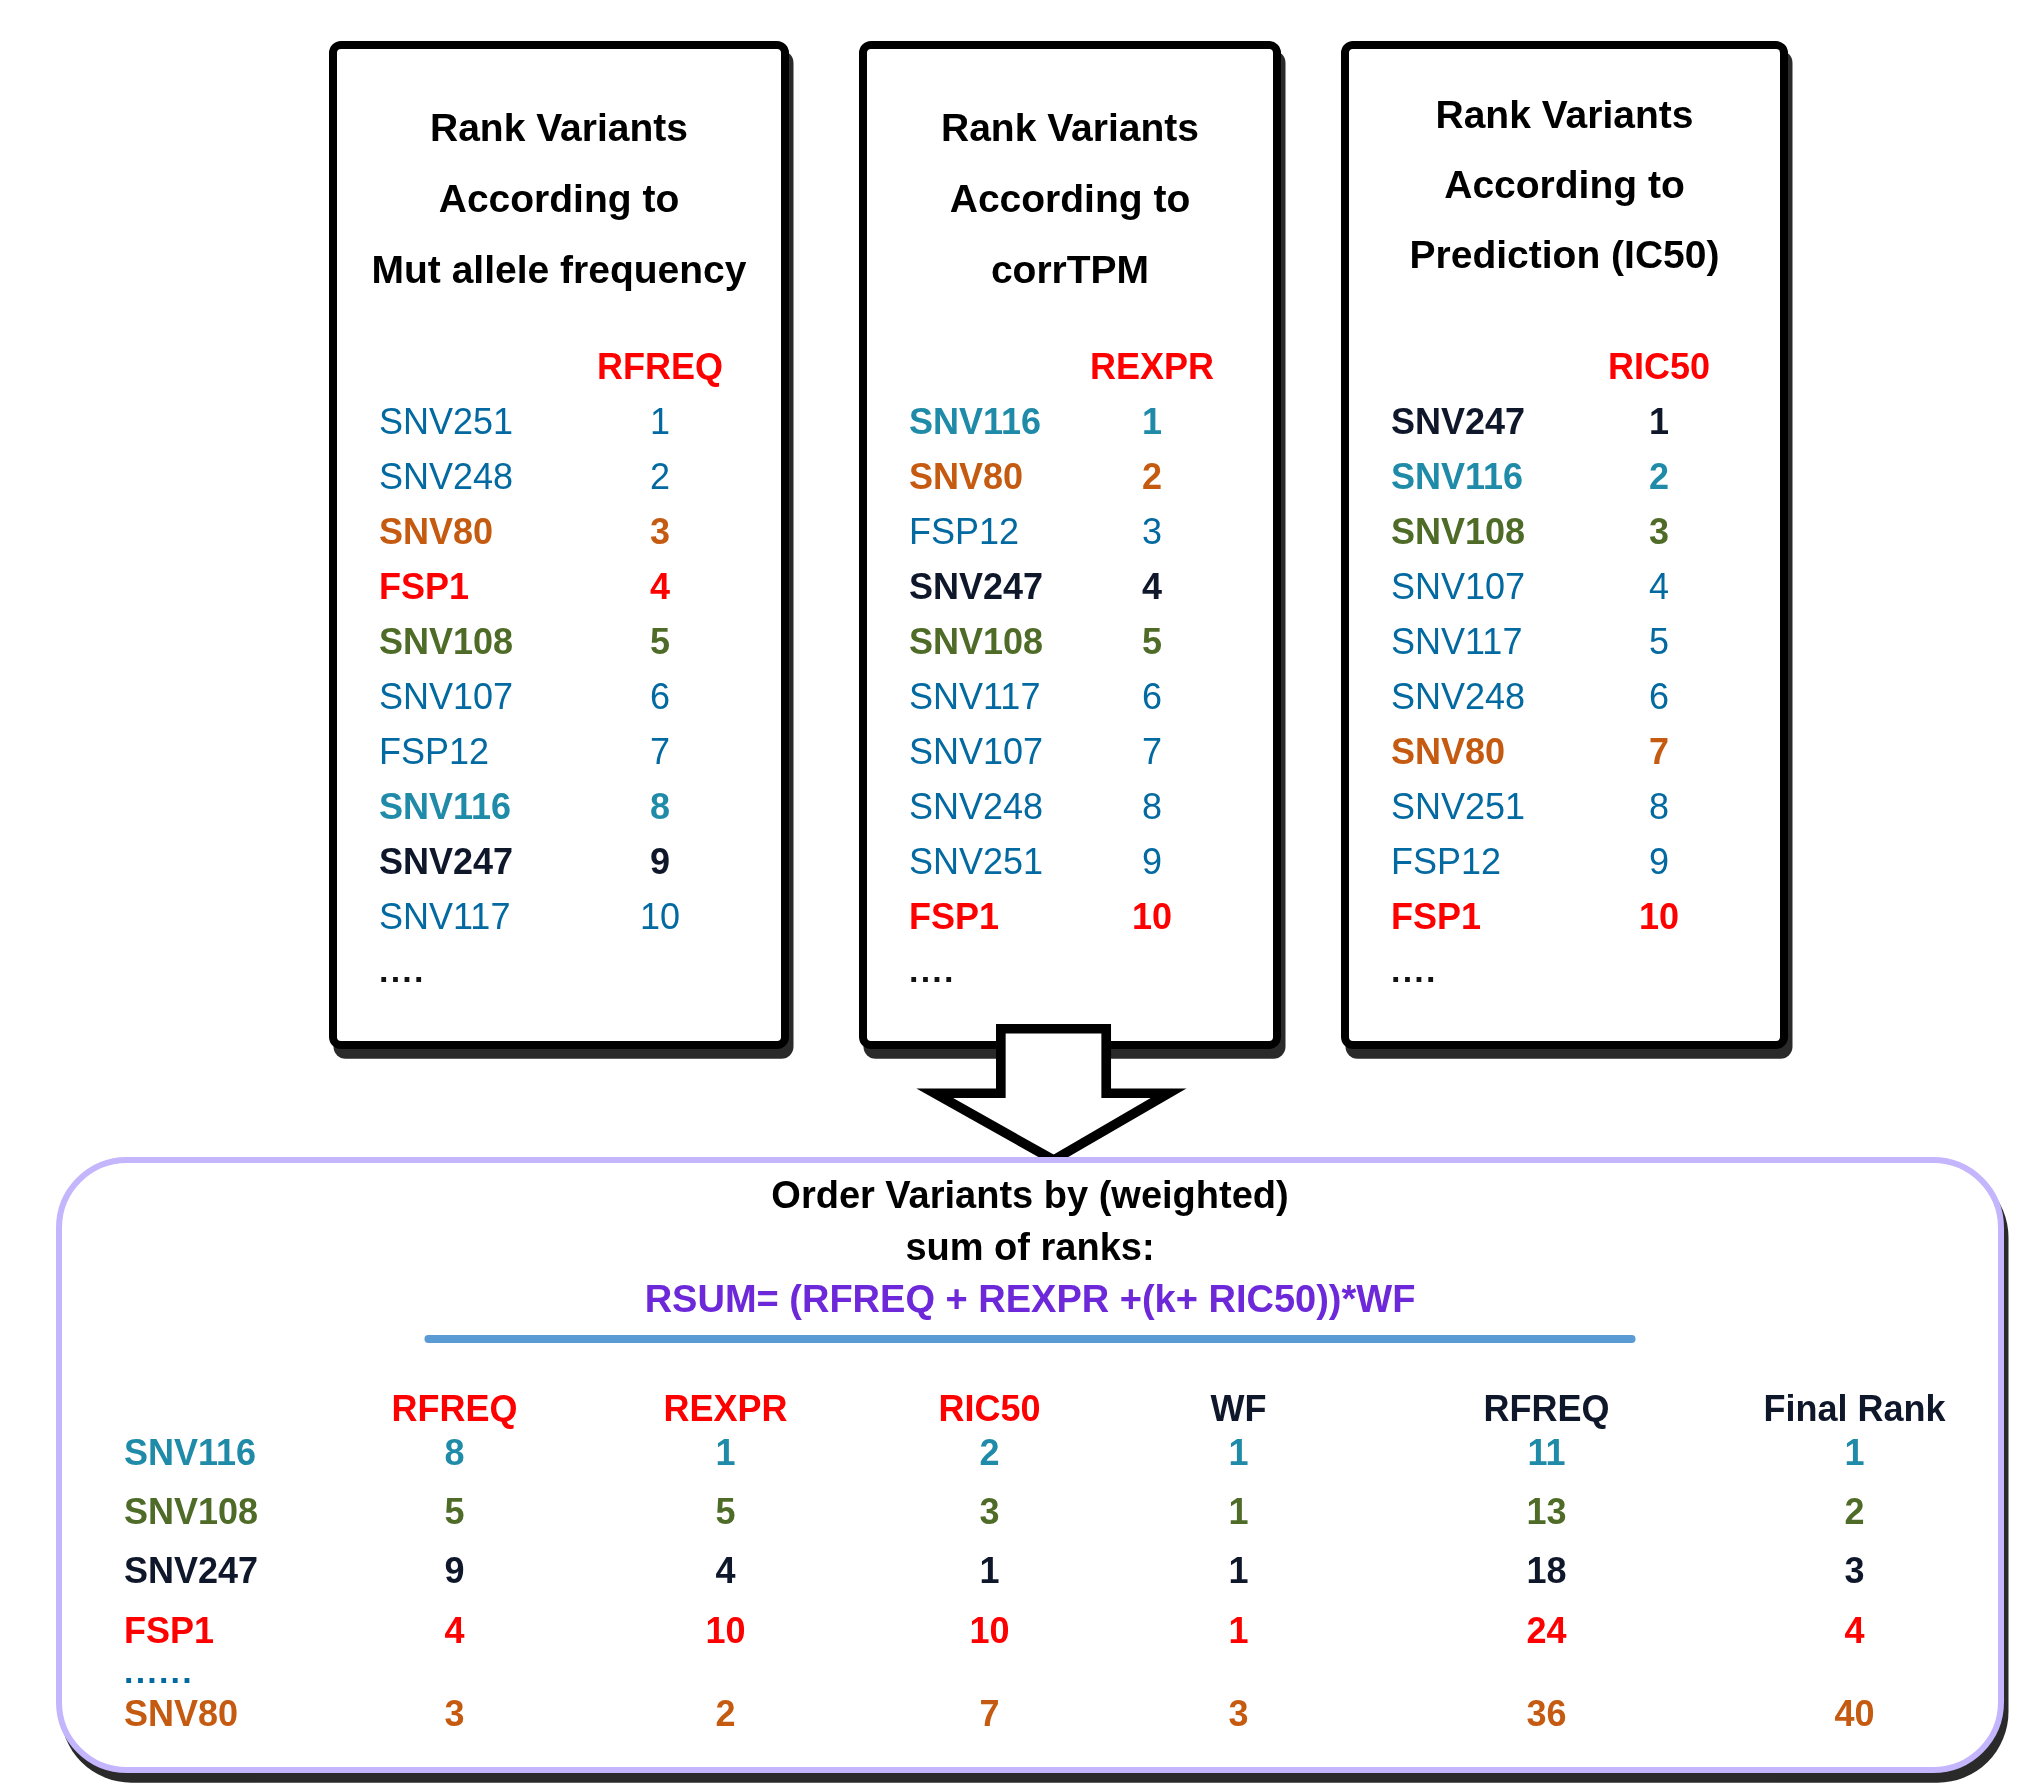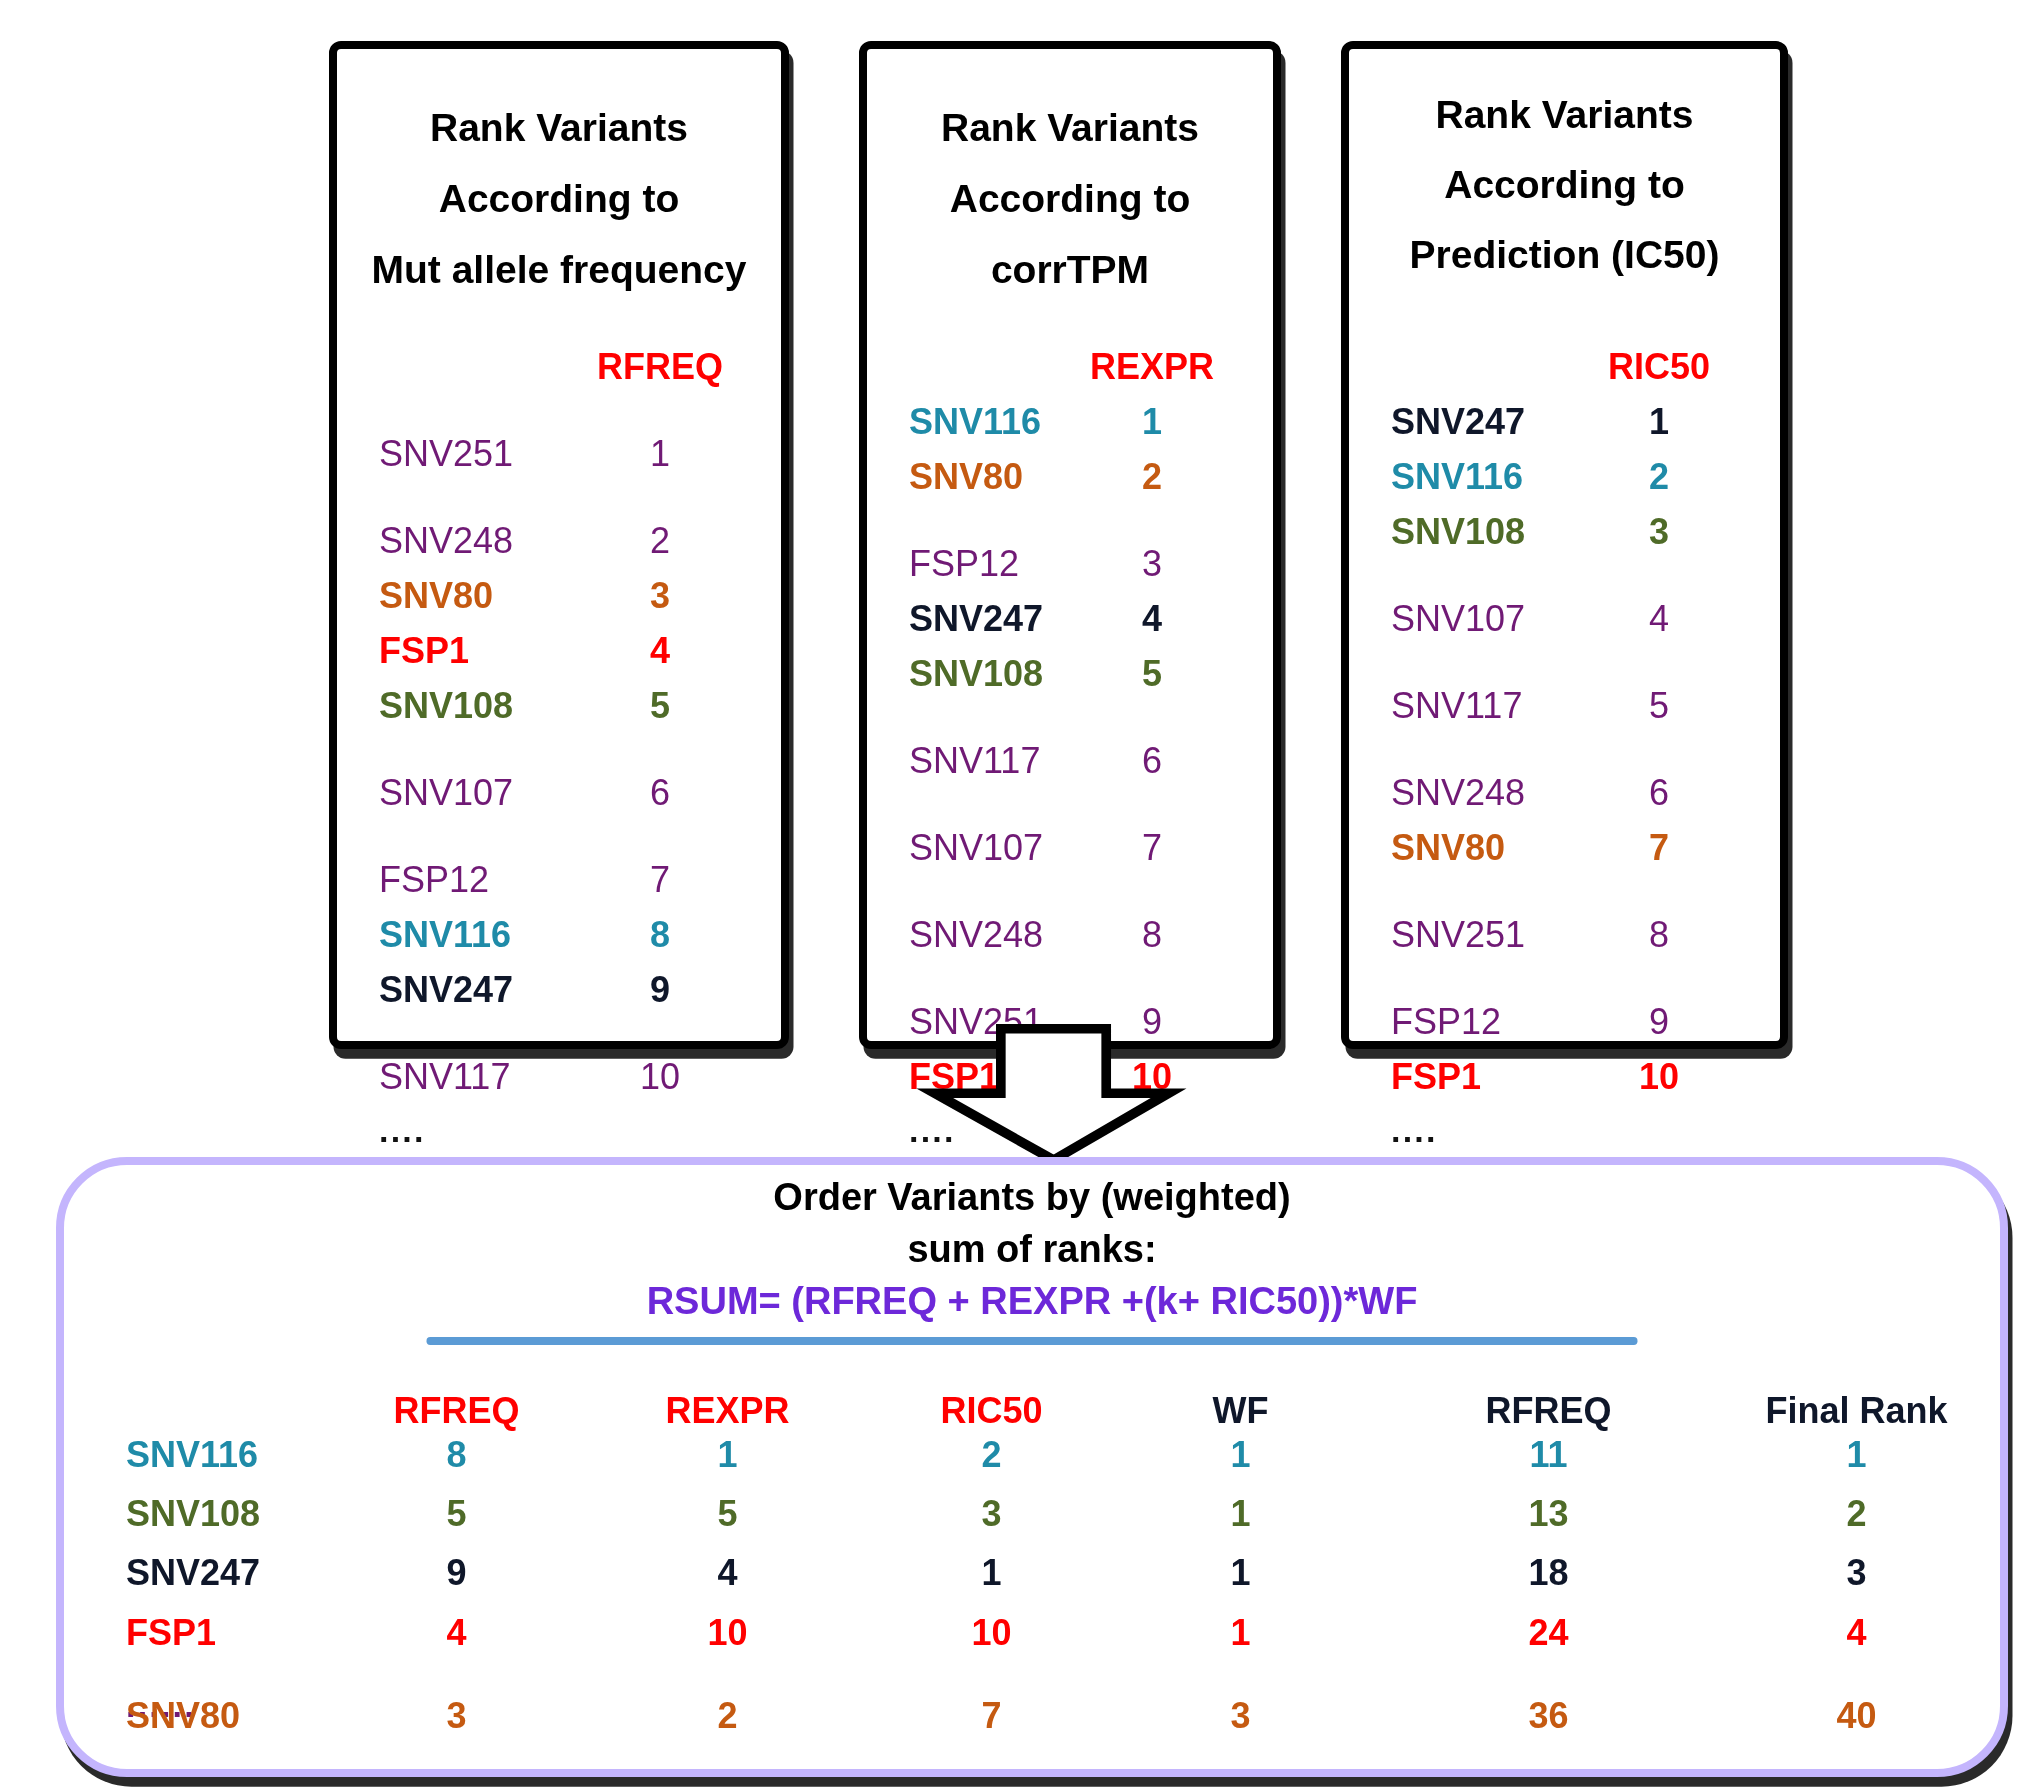--- a/index.html
+++ b/index.html
@@ -13,33 +13,33 @@
         font-weight:bold;font-size:39px;line-height:71px;color:#000;}
   .t3 .tbox-title{top:31px;line-height:70px;}
   .ttable{position:absolute;top:290px;left:42px;right:58px;}
   .trow{display:flex;align-items:center;height:55px;font-size:36px;}
   .tname{flex:1;text-align:left;white-space:nowrap;}
   .trank{width:126px;text-align:center;}
   .tellipsis{margin-top:7.4px;font-size:34px;font-weight:bold;color:#111;
         letter-spacing:2.2px;text-align:left;}
 
   
-  [data-color="plain"]{color:#701a75;font-weight:normal;margin-top:32px;}
+  [data-color="plain"]{color:#0369a1;font-weight:normal;}
   [data-color="black"]{color:#0f172a;font-weight:bold;}
   [data-color="red"]{color:#FF0000;font-weight:bold;}
   [data-color="teal"]{color:#1F8BA8;font-weight:bold;}
   [data-color="green"]{color:#4F6B28;font-weight:bold;}
   [data-color="orange"]{color:#C55A11;font-weight:bold;}
 
   
   .arrow-wrap{position:absolute;left:914px;top:1024px;width:282px;height:143px;}
 
   
   .bbox{position:absolute;left:56px;top:1157px;width:1936px;height:604px;background:#fff;
-        border:8px solid #c4b5fd;border-radius:71px;box-shadow:4.5px 9.7px 0 #2a2a2a;}
+        border:6px solid #c4b5fd;border-radius:71px;box-shadow:4.5px 9.7px 0 #2a2a2a;}
   .bbox-title{position:absolute;top:6px;left:0;right:0;text-align:center;
         font-size:38px;font-weight:bold;line-height:52px;color:#000;}
   .bformula{color:#6d28d9;}
   .bline{position:absolute;top:172px;left:50%;transform:translateX(-50%);
         width:1211px;height:8.2px;background:#5B9BD5;border-radius:3.7px;}
   .brow{position:absolute;left:0;width:100%;height:55px;line-height:55px;font-size:36px;}
   .bname{position:absolute;left:62px;width:253px;text-align:left;white-space:nowrap;}
   .bcell{position:absolute;width:193px;text-align:center;}
   .bc0{left:296px;}.bc1{left:567px;}.bc2{left:831px;}.bc3{left:1080px;}
   .bc4{left:1388px;}.bc5{left:1696px;text-align:center;}

